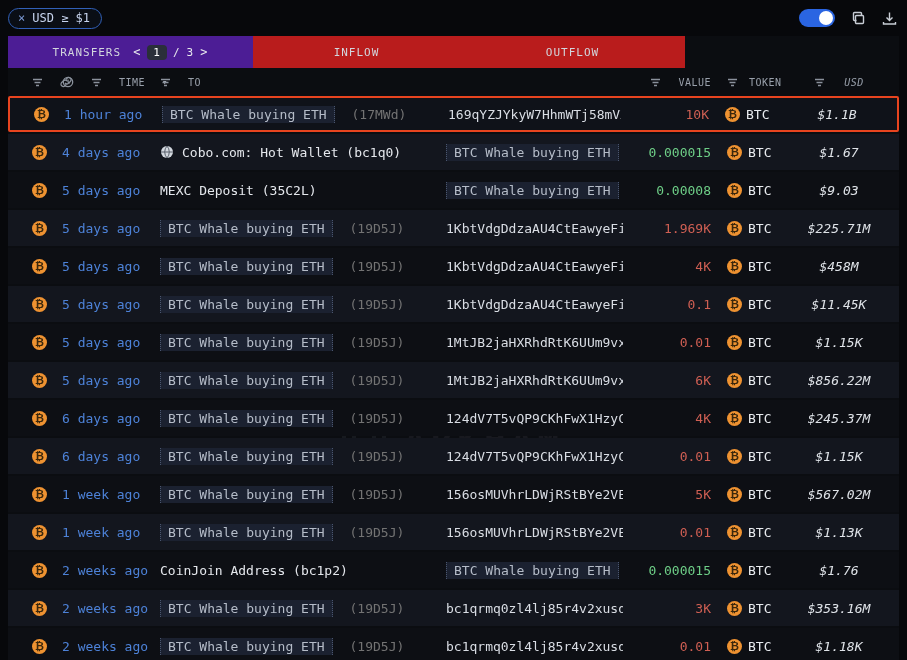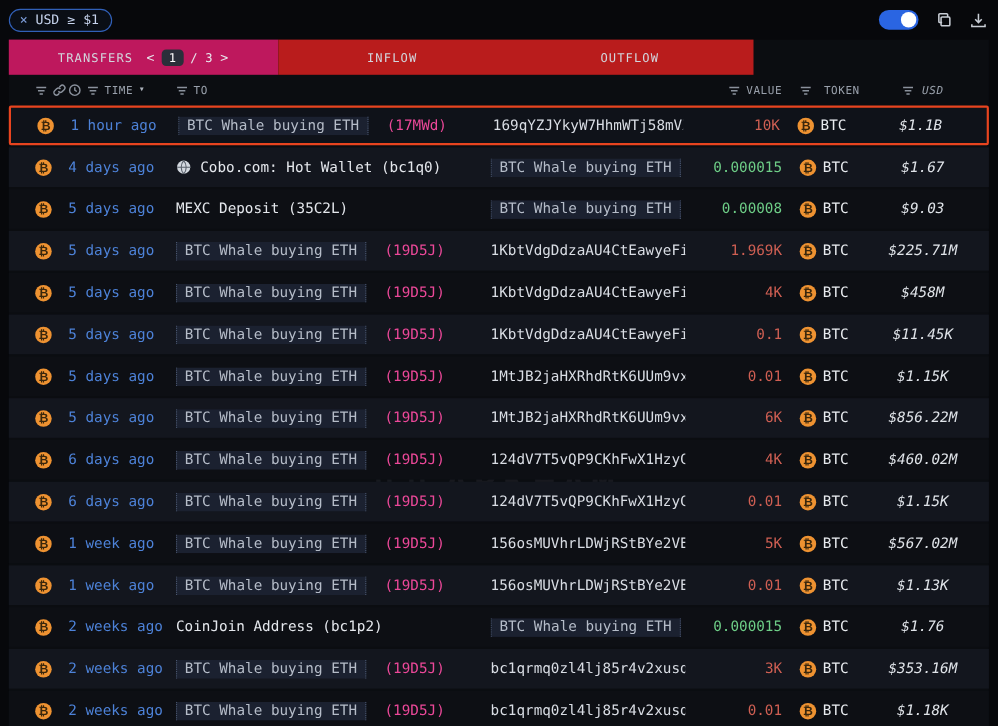--- a/index.html
+++ b/index.html
@@ -24,36 +24,36 @@
   .toggle .knob { position:absolute; right:2px; top:2px; width:14px; height:14px; border-radius:50%; background:#fff; }
   .tb-icon { width:16px; height:16px; display:inline-flex; align-items:center; justify-content:center; cursor:pointer; }
   .tb-icon svg { stroke:#c9ced6; fill:none; stroke-width:1.4; }
 
   
   .panel { margin:0 8px; width:891px; background:#0b0d11; position:relative; }
 
   
   .tabbar { height:32px; display:flex; font-size:11px; letter-spacing:1px; color:#d2d6dd; }
   .tab { display:flex; align-items:center; justify-content:center; background:#b91c1c; cursor:pointer; }
-  .tab.active { background:#be185d;gap:12px; }
+  .tab.active { background:#4c1d95;gap:12px; }
   .tab-transfers { width:245px; gap:8px; }
   .tab-inflow { width:207px; }
   .tab-outflow { width:225px; }
   .tab-swaps { flex:1; }
   .pager { display:flex; align-items:center; gap:6px; }
   .pg-chev { color:#e8eaee; font-size:12px; cursor:pointer; }
   .pg-cur { background:#2a2f3a; border-radius:4px; padding:1px 6px; color:#fff; }
   .pg-sep,.pg-total { color:#e8eaee; }
 
   
   .thead { height:28px; display:flex; align-items:center; font-size:10px; color:#99a0ab; letter-spacing:.5px; }
   .hicon { display:inline-flex; margin-right:5px; cursor:pointer; }
   .hicon svg { stroke:#8a919c; fill:none; stroke-width:1.3; }
   .caret { color:#aab0ba; font-size:9px; margin-left:5px; }
-  .hgroup { display:flex; align-items:center; }
+  .hgroup { display:flex; align-items:center;gap:12px; }
 
   
   .c-lead { width:54px; padding-left:24px; display:flex; align-items:center; flex:none; }
   .c-time { width:98px; flex:none; display:flex; align-items:center; }
   .c-from { width:286px; flex:none; display:flex; align-items:center; overflow:hidden; white-space:nowrap; }
   .c-to   { flex:1; display:flex; align-items:center; overflow:hidden; white-space:nowrap; }
   .c-val  { width:88px; flex:none; justify-content:flex-end; display:flex; }
   .c-tok  { width:66px; flex:none; margin-left:16px; display:flex; align-items:center; gap:6px; }
   .c-usd  { width:94px; flex:none; justify-content:center; display:flex; padding-right:2px; margin-right:12px;font-style:italic; }
 
@@ -66,21 +66,21 @@
   .row.alt { background:#13161e; }
   .row.highlight { border:2px solid #e8441f; border-radius:2px; background:#0f1219; }
   .time { color:#4d82d8; }
   .addr { color:#d9dde4; }
   .entity { color:#e4e7ec; display:flex; align-items:center; gap:8px; }
   .chip {
     background:#1b2130; color:#b5bcc8; padding:1px 7px;
     border-left:1px dotted #4a566f; border-right:1px dotted #4a566f;
     margin-right:9px;
   }
-  .suffix { color:#ec4899; }
+  .suffix { color:#737373; }
   .val-out { color:#cf5f53; }
   .val-in  { color:#6ece87; }
   .btc-ic {
     width:15px; height:15px; border-radius:50%; background:#ee9231;
     color:#3a270c; font-size:11px; font-weight:bold; line-height:15px;
     text-align:center; flex:none; font-family:"DejaVu Sans",sans-serif;
   }
   .tok-name { color:#e8ebef; }
   .globe { flex:none; }
 
@@ -465,21 +465,21 @@
           </span>
         </div>
         <div class="c-val">
           <span class="val-out">4K</span>
         </div>
         <div class="c-tok">
           <span class="btc-ic">₿</span>
           <span class="tok-name">BTC</span>
         </div>
         <div class="c-usd">
-          <span>$460.02M</span>
+          <span>$245.37M</span>
         </div>
       </div>
       <div class="row alt">
         <div class="c-lead">
           <span class="btc-ic">₿</span>
         </div>
         <div class="c-time">
           <span class="time">6 days ago</span>
         </div>
         <div class="c-from">

